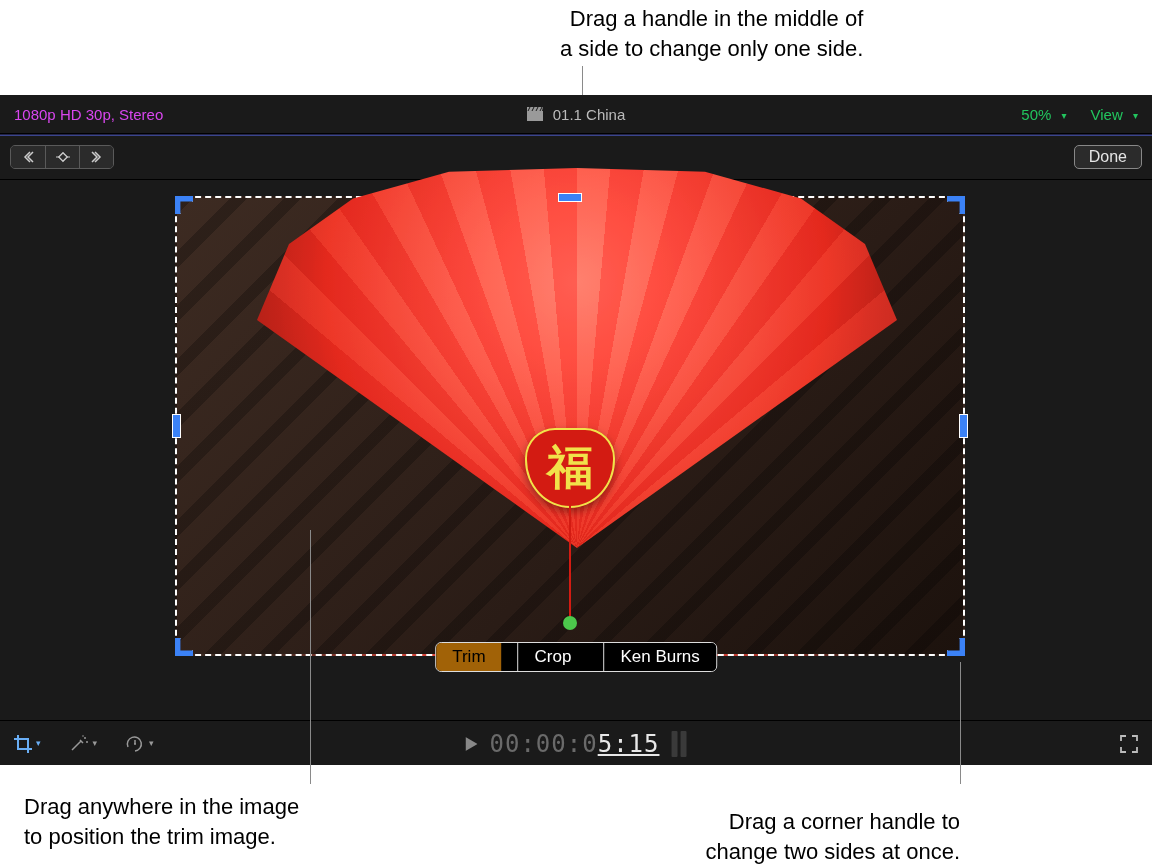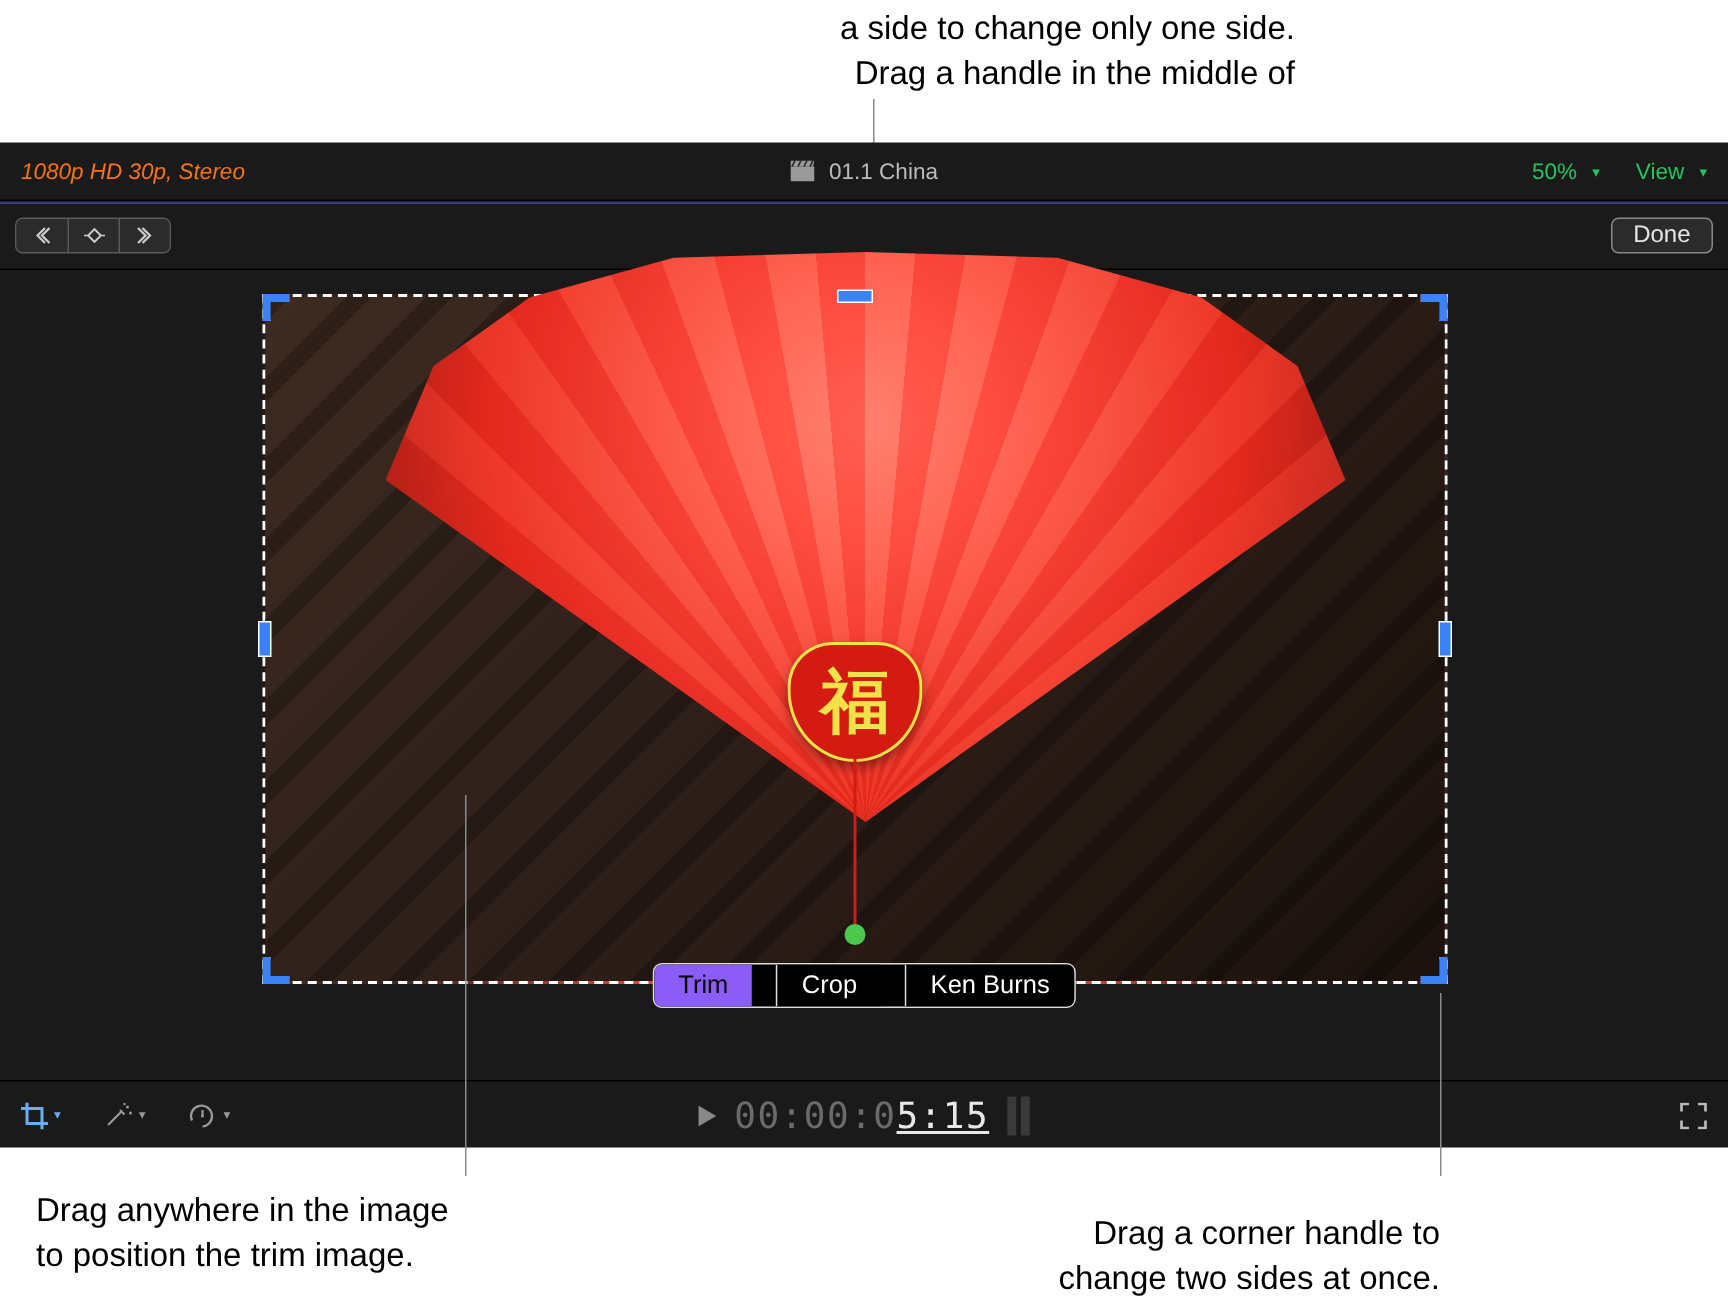--- a/index.html
+++ b/index.html
@@ -41,22 +41,21 @@
   height: 38px;
   border-bottom: 1px solid #000;
   display: flex;
   align-items: center;
   color: #c8c8c8;
   font-size: 15px;
 }
 .format-label {
   position: absolute;
   left: 14px;
-  color: #f97316;
-  font-style: italic;
+  color: #d946ef;
 }
 .title-center {
   position: absolute;
   left: 0; right: 0;
   text-align: center;
   color: #bbb;
   display: flex;
   align-items: center;
   gap: 10px;
   justify-content: center;
@@ -244,21 +243,21 @@
   font-size: 17px;
 }
 .mode-switch button {
   border: none;
   background: #000;
   color: #fff;
   padding: 4px 16px;
   font-size: 17px;
 }
 .mode-switch button.active {
-  background: #8b5cf6;
+  background: #a16207;
   color: #000;
 }
 .mode-switch button + button { border-left: 1px solid #ddd; margin-left: 16px; }
 
 .bottombar {
   position: relative;
   height: 46px;
   border-top: 1px solid #000;
   display: flex;
   align-items: center;
@@ -300,22 +299,22 @@
   position: absolute;
   right: 14px;
   color: #999;
 }
 svg { display: block; }
 </style>
 </head>
 <body>
 
 <div class="callout right" style="left:560px; top:4px;">
+  <div>Drag a handle in the middle of</div>
   <div>a side to change only one side.</div>
-  <div>Drag a handle in the middle of</div>
 </div>
 <div class="leader leader-v" style="left:582px; top:66px; height:124px;"></div>
 
 <div class="editor">
 
   <div class="titlebar">
     <span class="format-label">1080p HD 30p, Stereo</span>
     <div class="title-center">
       <span class="icon">
         <svg width="16" height="14" viewBox="0 0 16 14">

